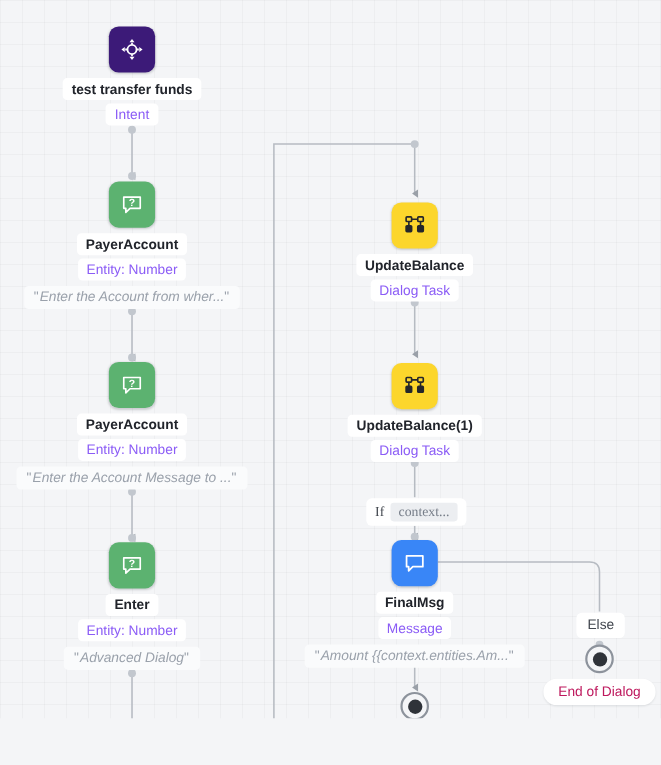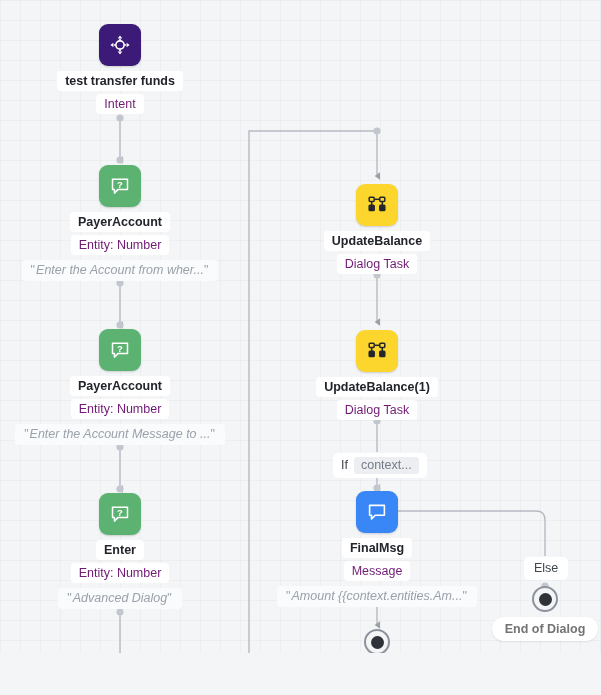--- a/index.html
+++ b/index.html
@@ -65,21 +65,21 @@
     color: #21242b;
     white-space: nowrap;
     line-height: 14px;
   }
   .type-chip {
     margin-top: 3px;
     background: #ffffff;
     border-radius: 4px;
     padding: 3px 8px;
     font-size: 12.5px;
-    color: #701a75;
+    color: #8b5cf6;
     white-space: nowrap;
     line-height: 14px;
   }
   .msg-chip {
     margin-top: 5px;
     background: #fafbfc;
     border-radius: 4px;
     padding: 3px 9px;
     font-size: 12.5px;
     font-style: italic;
@@ -95,20 +95,21 @@
     background: #ffffff;
     border-radius: 5px;
     padding: 4px 8px;
     font-size: 12.5px;
     color: #41464e;
     white-space: nowrap;
     display: flex;
     align-items: center;
     gap: 6px;
     line-height: 15px;
+    font-family: Liberation Serif, serif;
   }
   .cond-chip .val {
     background: #eceef1;
     border-radius: 3px;
     padding: 1px 7px;
     color: #767d88;
   }
   .branch-chip {
     position: absolute;
     background: #ffffff;
@@ -145,25 +146,24 @@
     height: 13px;
     border-radius: 50%;
     background: #2f3339;
   }
   .term-label {
     margin-top: 5px;
     background: #ffffff;
     border-radius: 14px;
     padding: 5px 13px;
     font-size: 12.5px;
-    color: #737373;
+    color: #be185d;
     white-space: nowrap;
     line-height: 14px;
     box-shadow: 0 1px 2px rgba(20,25,40,0.10);
-    font-weight: bold;
   }
 </style>
 </head>
 <body>
 
 <div id="canvas">
 
   <svg id="edges" viewBox="0 0 601 695" width="601" height="695">
     <defs>
       <marker id="arrow" markerWidth="9" markerHeight="9" refX="4.2" refY="4" orient="auto" markerUnits="userSpaceOnUse">

